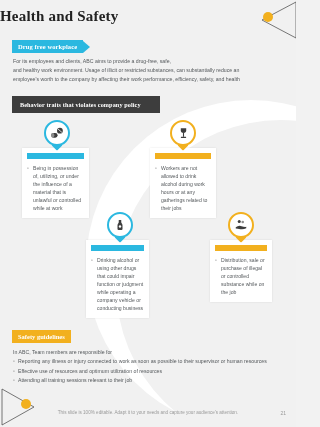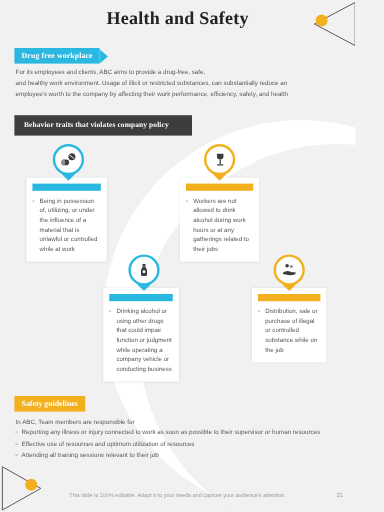--- a/index.html
+++ b/index.html
@@ -17,21 +17,21 @@
   }
   .swoosh2{
     position:absolute;right:-150px;top:120px;width:330px;height:330px;
     border-radius:50%;background:#f1f1f1;
   }
   
   .corner{position:absolute;width:44px;height:40px;}
   .corner-tr{right:0;top:0;}
   .corner-bl{left:0;bottom:0;}
   .title{
-    position:absolute;top:8px;left:0;width:296px;text-align:center;
+    position:absolute;top:8px;left:0;width:296px;
     font-family:"Liberation Serif", serif;
     font-weight:bold;font-size:15px;color:#222;letter-spacing:.2px;
   }
   
   .ribbon{
     position:absolute;left:12px;top:40px;height:13px;
     display:flex;align-items:center;
   }
   .ribbon .body{
     background:#2bb8e0;height:13px;display:flex;align-items:center;

